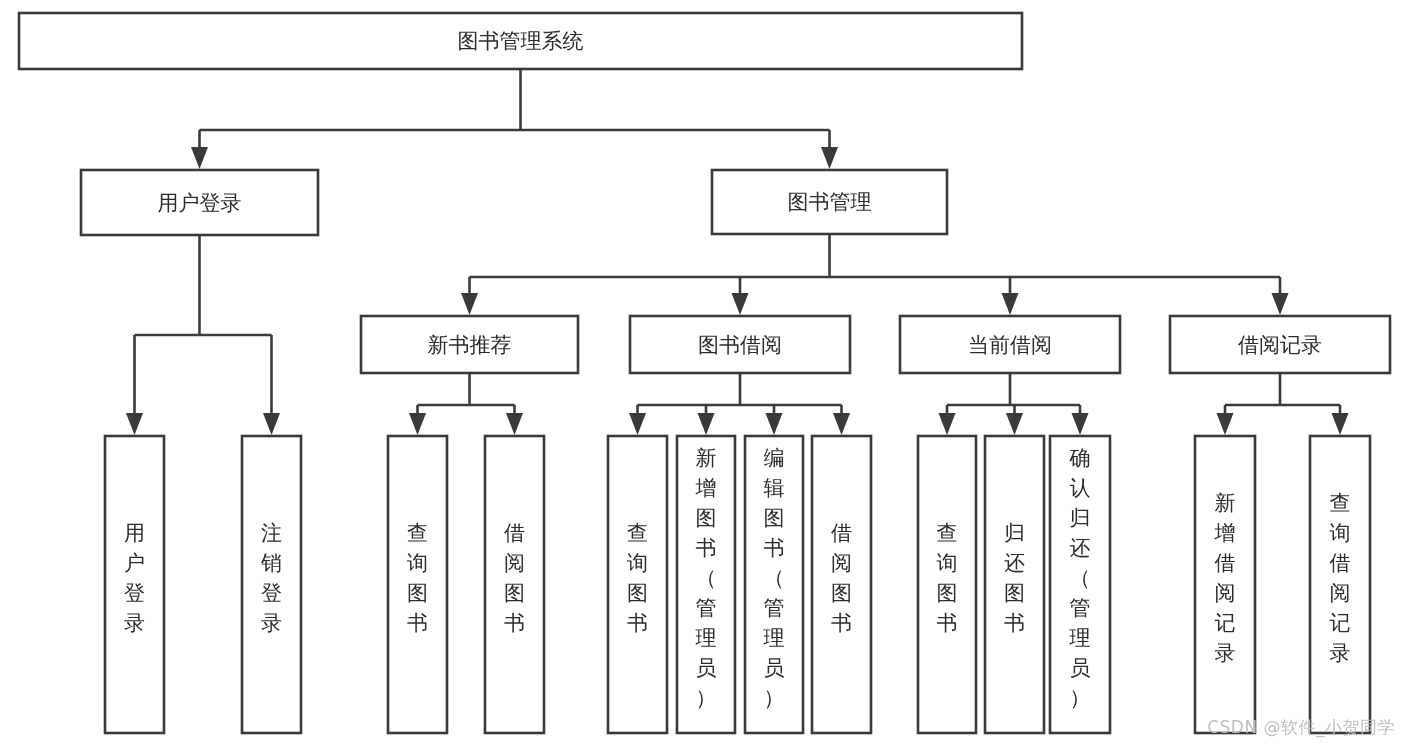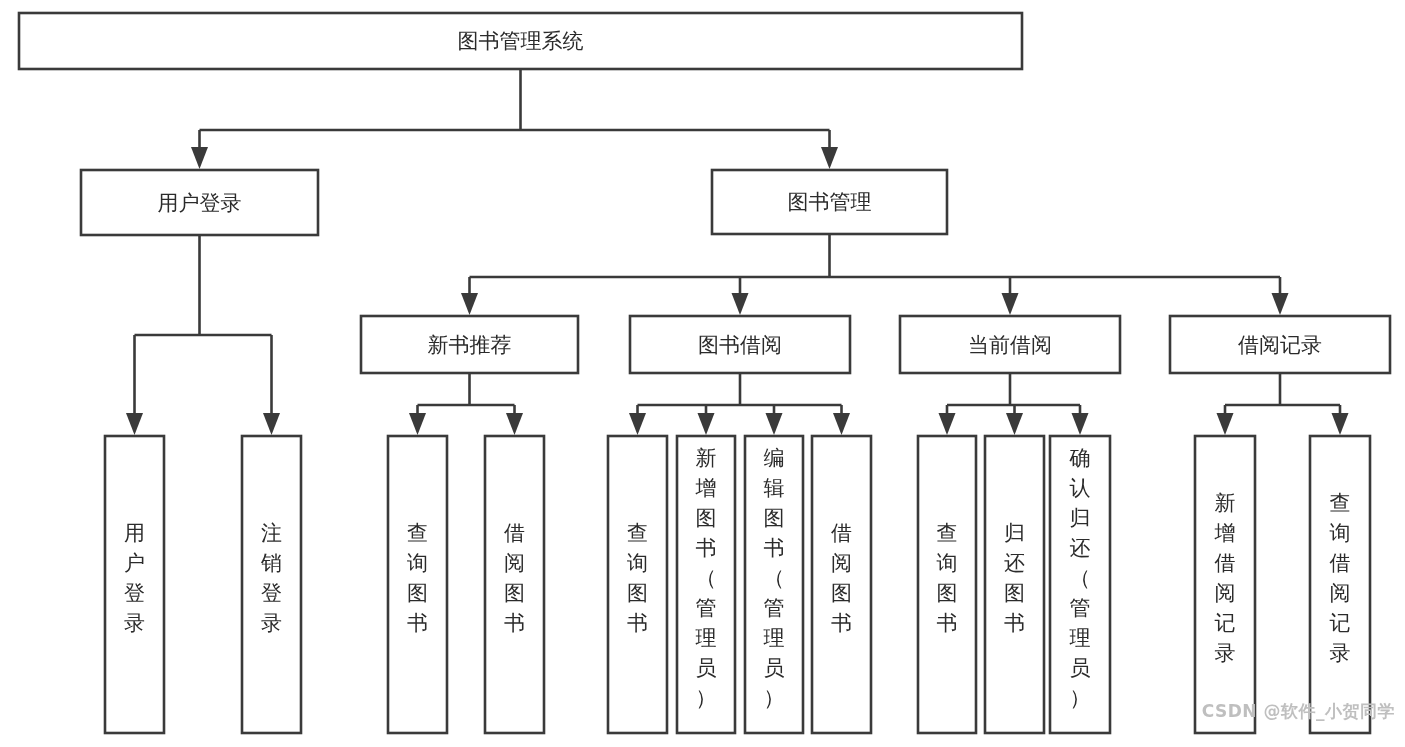--- a/index.html
+++ b/index.html
@@ -52,28 +52,27 @@
   }
   .node-label-vertical {
     fill: #2b2b2b;
     font-family: "DejaVu Sans", "Liberation Sans", sans-serif;
     font-size: 21px;
     text-anchor: middle;
   }
   .watermark-text {
     position: absolute;
     right: 10px;
-    bottom: 24px;
+    bottom: 8px;
     font-family: "DejaVu Sans", "Liberation Sans", sans-serif;
     font-size: 17px;
     color: #bfbfbf;
     white-space: nowrap;
     letter-spacing: 0.5px;
     pointer-events: none;
-    font-weight: bold;
   }
 </style>
 </head>
 <body>
 
 <div id="diagram-root">
   <svg id="flowchart" viewBox="0 0 1405 747">
     <g id="connector-layer">
         <g>
           <path class="connector" d="M 199.5 130 L 199.5 151"></path>

